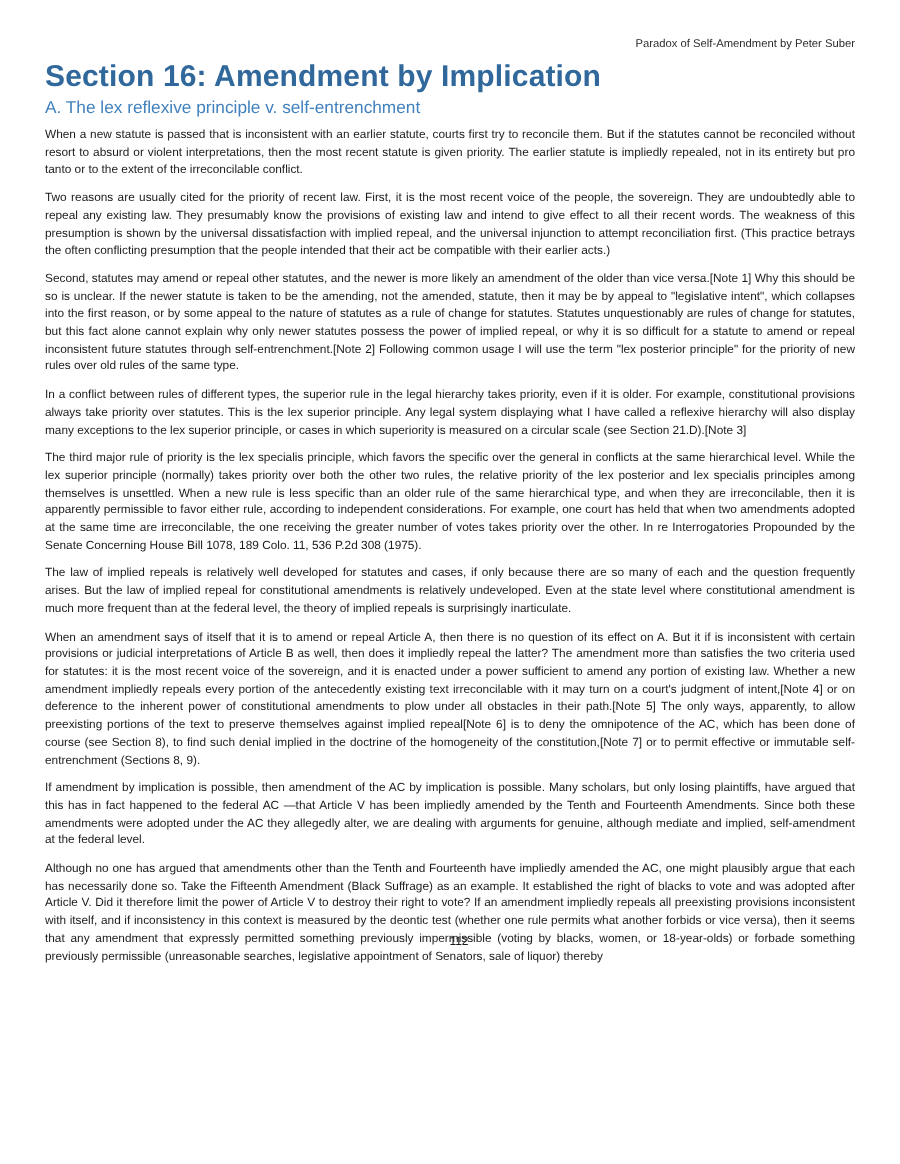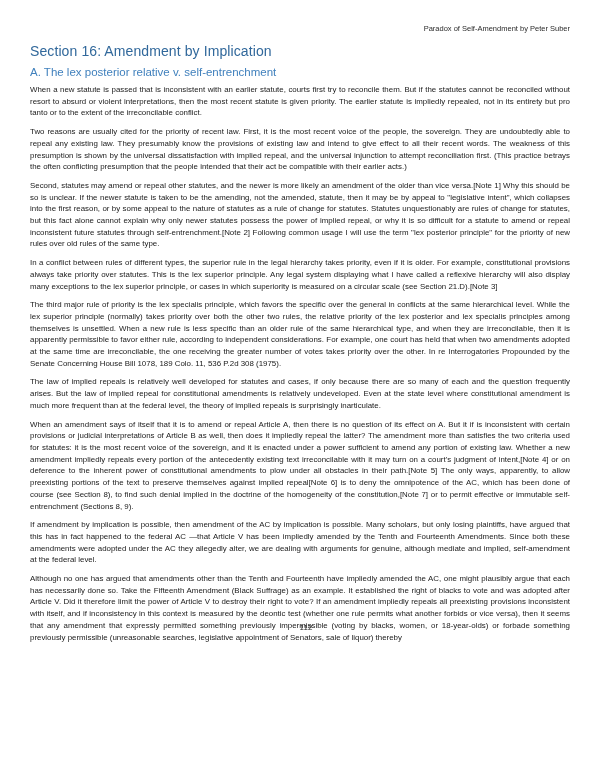--- a/index.html
+++ b/index.html
@@ -14,22 +14,22 @@
     overflow: hidden;
   }
   .running-head {
     text-align: right;
     font-size: 7.5px;
     line-height: 10px;
     color: #2b2b2b;
     margin: 0 0 8px 0;
   }
   .section-title {
-    font-size: 14px;
-    font-weight: 400;
+    font-size: 20px;
+    font-weight: 700;
     color: var(--h1, #31689b);
     margin: 0 0 4px 0;
     line-height: 19px;
     letter-spacing: 0.1px;
   }
   .section-subtitle {
     font-size: 11.5px;
     font-weight: 400;
     color: var(--h2, #4181bd);
     margin: 0 0 5px 0;
@@ -55,21 +55,21 @@
 </style>
 </head>
 <body>
 
 <div class="page">
 
   <div class="running-head">Paradox of Self-Amendment by Peter Suber</div>
 
   <h1 class="section-title">Section 16: Amendment by Implication</h1>
 
-  <h2 class="section-subtitle">A. The lex posterior relative v. self-entrenchment</h2>
+  <h2 class="section-subtitle">A. The lex reflexive principle v. self-entrenchment</h2>
 
   <div class="body-text">
     <p>When a new statute is passed that is inconsistent with an earlier statute, courts first try to reconcile them. But if the statutes cannot be reconciled without resort to absurd or violent interpretations, then the most recent statute is given priority. The earlier statute is impliedly repealed, not in its entirety but pro tanto or to the extent of the irreconcilable conflict.</p>
     <p>Two reasons are usually cited for the priority of recent law. First, it is the most recent voice of the people, the sovereign. They are undoubtedly able to repeal any existing law. They presumably know the provisions of existing law and intend to give effect to all their recent words. The weakness of this presumption is shown by the universal dissatisfaction with implied repeal, and the universal injunction to attempt reconciliation first. (This practice betrays the often conflicting presumption that the people intended that their act be compatible with their earlier acts.)</p>
     <p>Second, statutes may amend or repeal other statutes, and the newer is more likely an amendment of the older than vice versa.[Note 1] Why this should be so is unclear. If the newer statute is taken to be the amending, not the amended, statute, then it may be by appeal to "legislative intent", which collapses into the first reason, or by some appeal to the nature of statutes as a rule of change for statutes. Statutes unquestionably are rules of change for statutes, but this fact alone cannot explain why only newer statutes possess the power of implied repeal, or why it is so difficult for a statute to amend or repeal inconsistent future statutes through self-entrenchment.[Note 2] Following common usage I will use the term "lex posterior principle" for the priority of new rules over old rules of the same type.</p>
     <p>In a conflict between rules of different types, the superior rule in the legal hierarchy takes priority, even if it is older. For example, constitutional provisions always take priority over statutes. This is the lex superior principle. Any legal system displaying what I have called a reflexive hierarchy will also display many exceptions to the lex superior principle, or cases in which superiority is measured on a circular scale (see Section 21.D).[Note 3]</p>
     <p>The third major rule of priority is the lex specialis principle, which favors the specific over the general in conflicts at the same hierarchical level. While the lex superior principle (normally) takes priority over both the other two rules, the relative priority of the lex posterior and lex specialis principles among themselves is unsettled. When a new rule is less specific than an older rule of the same hierarchical type, and when they are irreconcilable, then it is apparently permissible to favor either rule, according to independent considerations. For example, one court has held that when two amendments adopted at the same time are irreconcilable, the one receiving the greater number of votes takes priority over the other. In re Interrogatories Propounded by the Senate Concerning House Bill 1078, 189 Colo. 11, 536 P.2d 308 (1975).</p>
     <p>The law of implied repeals is relatively well developed for statutes and cases, if only because there are so many of each and the question frequently arises. But the law of implied repeal for constitutional amendments is relatively undeveloped. Even at the state level where constitutional amendment is much more frequent than at the federal level, the theory of implied repeals is surprisingly inarticulate.</p>
     <p>When an amendment says of itself that it is to amend or repeal Article A, then there is no question of its effect on A. But it if is inconsistent with certain provisions or judicial interpretations of Article B as well, then does it impliedly repeal the latter? The amendment more than satisfies the two criteria used for statutes: it is the most recent voice of the sovereign, and it is enacted under a power sufficient to amend any portion of existing law. Whether a new amendment impliedly repeals every portion of the antecedently existing text irreconcilable with it may turn on a court's judgment of intent,[Note 4] or on deference to the inherent power of constitutional amendments to plow under all obstacles in their path.[Note 5] The only ways, apparently, to allow preexisting portions of the text to preserve themselves against implied repeal[Note 6] is to deny the omnipotence of the AC, which has been done of course (see Section 8), to find such denial implied in the doctrine of the homogeneity of the constitution,[Note 7] or to permit effective or immutable self-entrenchment (Sections 8, 9).</p>
     <p>If amendment by implication is possible, then amendment of the AC by implication is possible. Many scholars, but only losing plaintiffs, have argued that this has in fact happened to the federal AC —that Article V has been impliedly amended by the Tenth and Fourteenth Amendments. Since both these amendments were adopted under the AC they allegedly alter, we are dealing with arguments for genuine, although mediate and implied, self-amendment at the federal level.</p>

